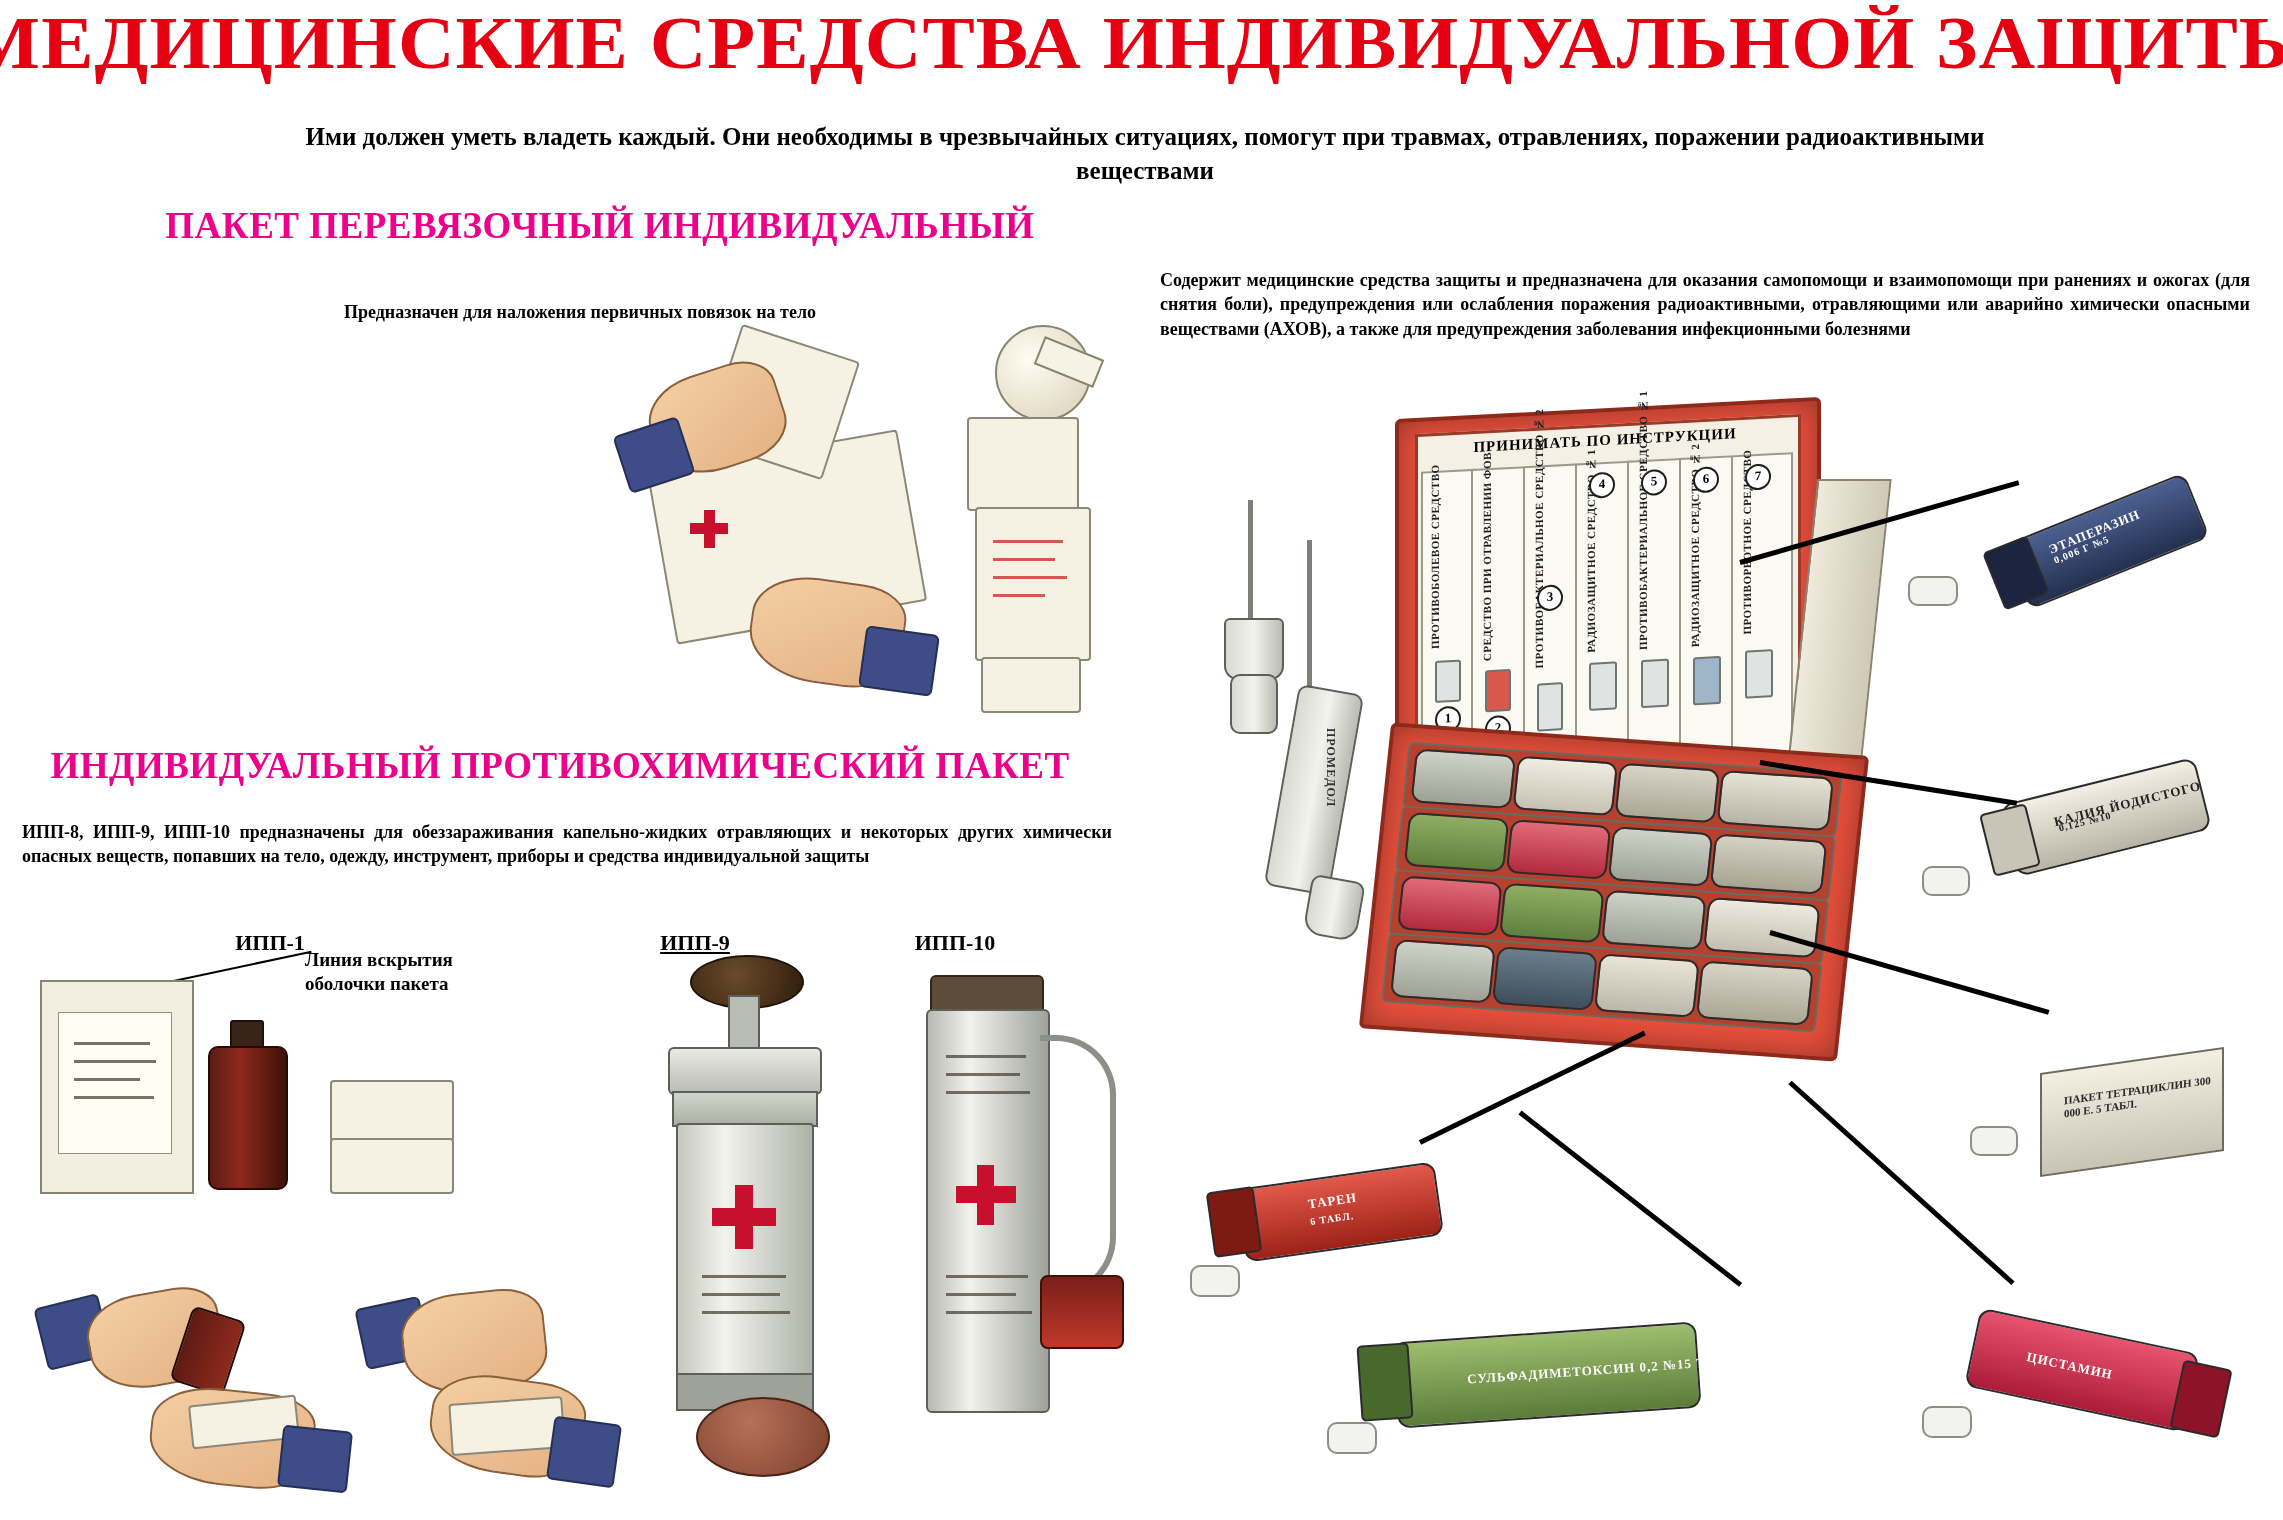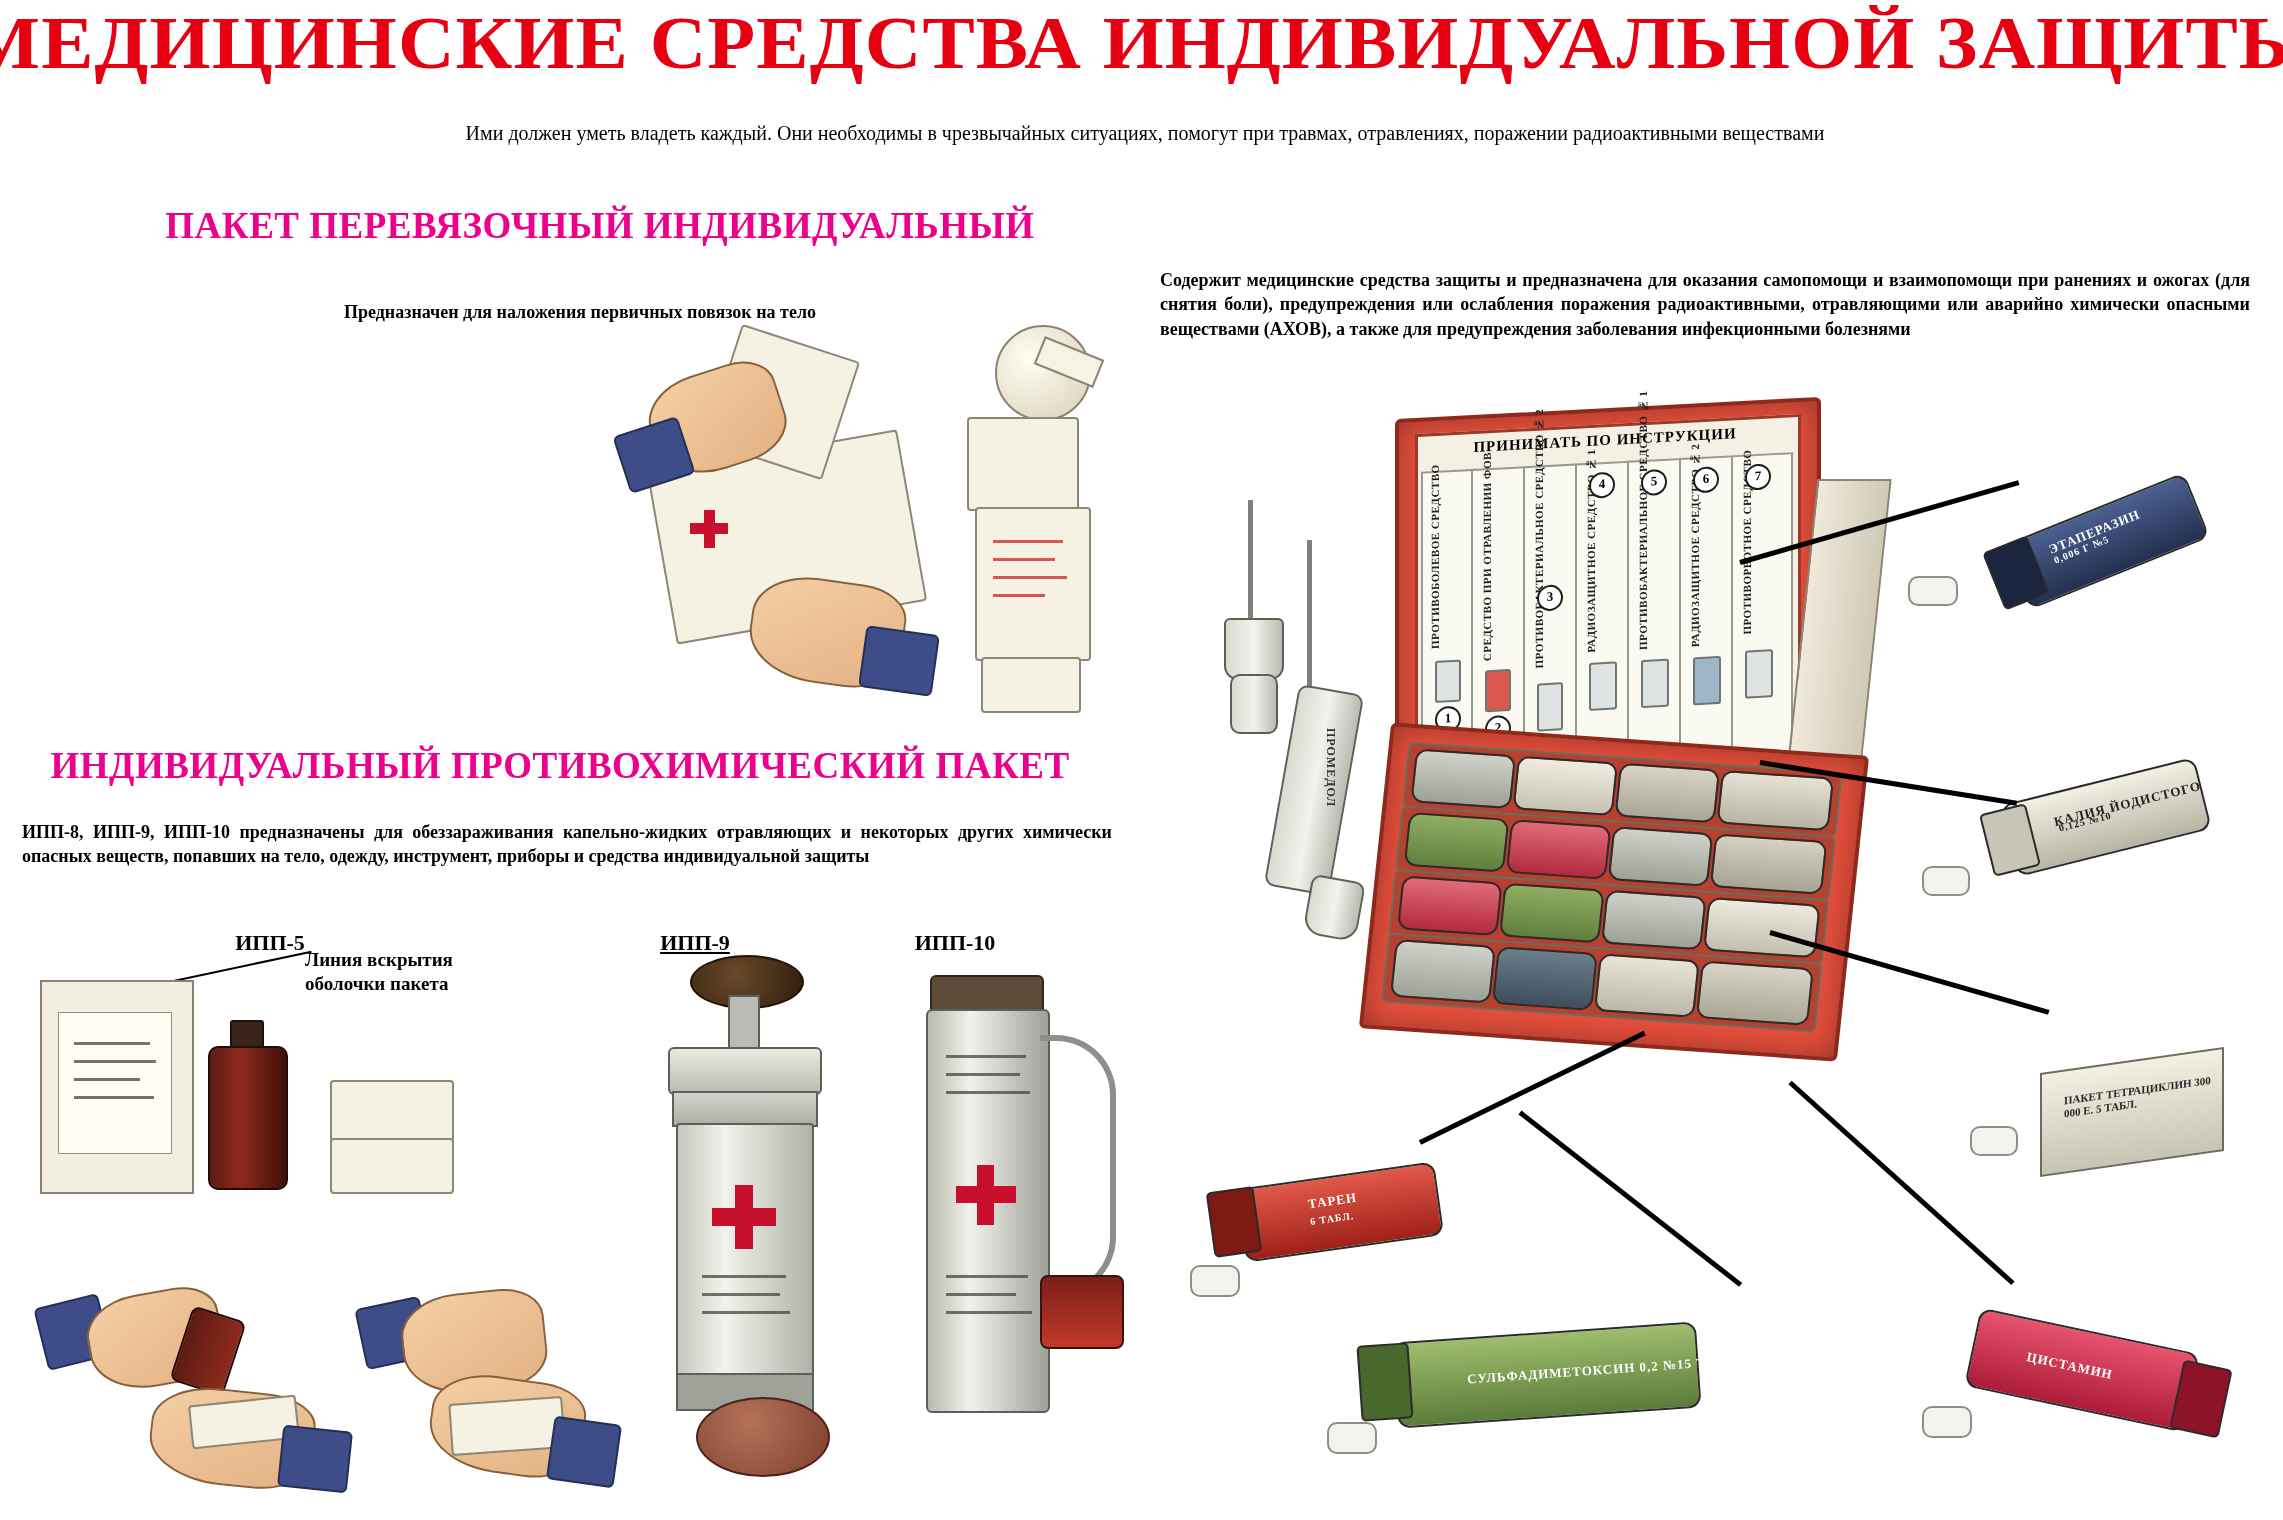--- a/index.html
+++ b/index.html
@@ -23,22 +23,22 @@
     letter-spacing:1px;
     color:#e60012;
     line-height:1.0;
     white-space:nowrap;
     transform:scaleX(1.06);
     transform-origin:center top;
   }
   .subtitle{
     position:absolute;top:120px;left:255px;width:1780px;
     text-align:center;
-    font-size:20px;
-    font-weight:normal;
+    font-size:25px;
+    font-weight:bold;
     line-height:1.35;
   }
 
   
   .sec-head{
     position:absolute;
     text-align:center;
     color:#ec008c;
     font-weight:bold;
     font-size:37px;
@@ -184,21 +184,21 @@
     <div class="txtline" style="left:48px;top:215px;width:70px;background:#c22;"></div>
     <div class="txtline" style="left:48px;top:233px;width:62px;background:#c22;"></div>
     <div class="txtline" style="left:48px;top:251px;width:74px;background:#c22;"></div>
     <div class="txtline" style="left:48px;top:269px;width:52px;background:#c22;"></div>
     <div class="gauze" style="left:36px;top:332px;width:96px;height:52px;"></div>
   </div>
 
   <div class="sec-head" id="head-ipp">ИНДИВИДУАЛЬНЫЙ ПРОТИВОХИМИЧЕСКИЙ ПАКЕТ</div>
   <div class="sec-body" id="body-ipp">ИПП-8, ИПП-9, ИПП-10 предназначены для обеззараживания капельно-жидких отравляющих и некоторых других химически опасных веществ, попавших на тело, одежду, инструмент, приборы и средства индивидуальной защиты</div>
 
-  <div class="small-label" style="left:205px;top:930px;width:130px;">ИПП-5</div>
+  <div class="small-label" style="left:205px;top:930px;width:130px;">ИПП-1</div>
   <div class="small-label" style="left:620px;top:930px;width:150px;text-decoration:underline;">ИПП-9</div>
   <div class="small-label" style="left:875px;top:930px;width:160px;">ИПП-10</div>
 
   <div class="tiny-note" style="left:305px;top:948px;width:200px;">Линия вскрытия оболочки пакета</div>
   <div class="thinleader" style="left:150px;top:985px;width:165px;transform:rotate(-12deg);"></div>
 
   <div class="fig" style="left:30px;top:960px;width:600px;height:260px;">
     <div style="position:absolute;left:10px;top:20px;width:150px;height:210px;background:#f3efe0;border:2px solid #8b8370;"></div>
     <div style="position:absolute;left:28px;top:52px;width:112px;height:140px;background:#fffdf4;border:1px solid #9b937f;"></div>
     <div class="txtline" style="left:44px;top:82px;width:76px;"></div>

